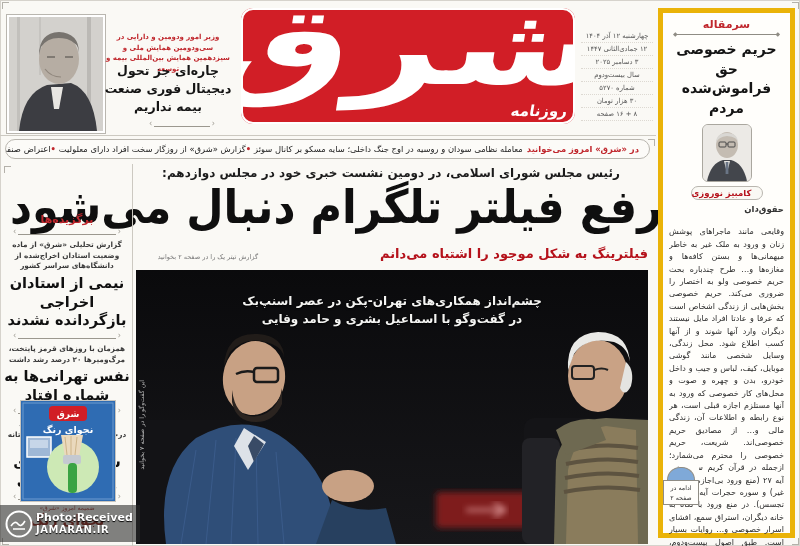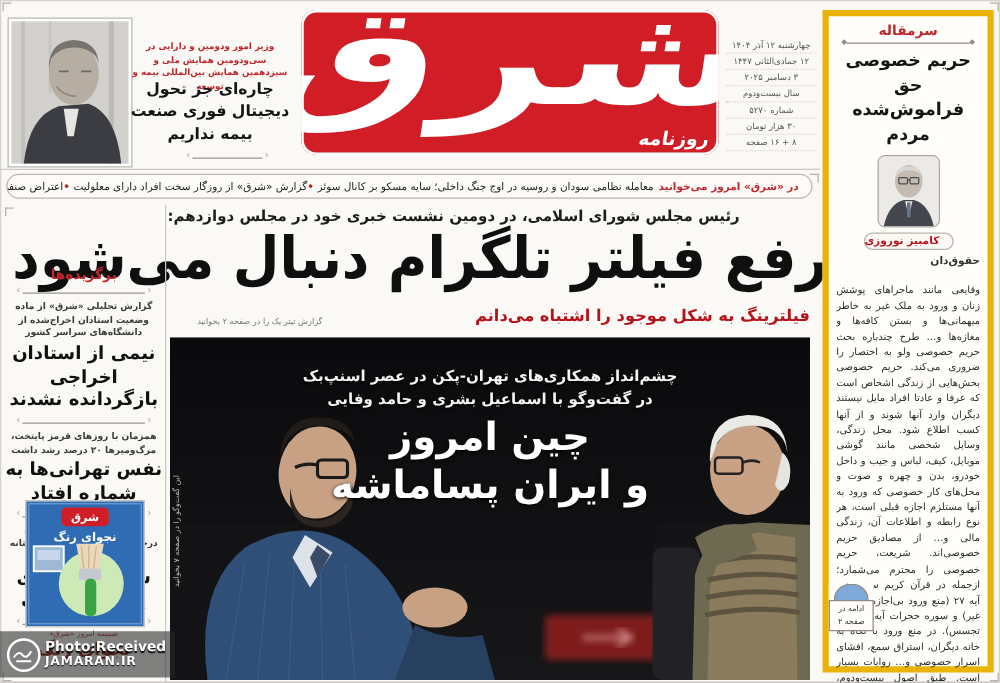--- a/index.html
+++ b/index.html
@@ -23,21 +23,21 @@
               color:#c0272d;font-weight:bold;text-align:center;}
   .min-headline{position:absolute;left:104px;top:62px;width:128px;font-size:12.5px;line-height:1.45;
                 color:#141414;font-weight:bold;text-align:center;}
   
   .ticker{position:absolute;left:5px;top:139px;width:645px;height:20px;background:#fcfbf8;
           border:1px solid #b9b6af;border-radius:10px;display:flex;align-items:center;
           padding:0 10px;box-sizing:border-box;font-size:8.4px;color:#222;white-space:nowrap;overflow:hidden;}
   .ticker .lbl{color:#c0272d;font-weight:bold;margin-left:4px;}
   .tick-item:not(:last-of-type)::after{content:" \2022  ";color:#c0272d;font-weight:bold;}
   
-  .lead-kicker{position:absolute;left:134px;top:166px;width:514px;text-align:left;
+  .lead-kicker{position:absolute;left:134px;top:166px;width:514px;text-align:center;
                font-size:12px;font-weight:bold;color:#1c1c1c;}
   .lead-headline{position:absolute;left:120px;top:182px;width:542px;text-align:center;white-space:nowrap;
                  font-size:43px;font-weight:bold;color:#0f0f0f;letter-spacing:-1px;transform:scaleY(1.08);}
   .lead-subhead{position:absolute;left:134px;top:246px;width:514px;
                 font-size:13px;font-weight:bold;color:#b5121b;}
   .lead-note{position:absolute;left:138px;top:253px;width:120px;font-size:6.5px;color:#777;text-align:right;}
   
   .photo{position:absolute;left:136px;top:270px;width:512px;height:274px;background:#0c0c0e;overflow:hidden;}
   .photo svg{position:absolute;inset:0;width:100%;height:100%;}
   .ph-kicker{position:absolute;left:0;right:0;top:22px;text-align:center;color:#f4f4f2;
@@ -195,22 +195,20 @@
       <path d="M96 120 Q100 150 122 146 Q142 142 146 118 L146 134 Q138 152 120 152 Q100 152 96 132 Z" fill="#2b2420"></path>
       <rect x="118" y="98" width="24" height="14" rx="3" fill="none" stroke="#1a1a1a" stroke-width="2.5"></rect>
       <path d="M118 102 q-10 -2 -18 2" stroke="#1a1a1a" stroke-width="2.5" fill="none"></path>
       <ellipse cx="212" cy="216" rx="26" ry="16" fill="#c8a184"></ellipse>
       <path d="M196 230 Q220 244 250 238 L260 274 L180 274 Z" fill="#27405f"></path>
     </svg>
     <div class="ph-kicker">
       <div>چشم‌انداز همکاری‌های تهران-پکن در عصر اسنپ‌بک</div>
       <div>در گفت‌وگو با اسماعیل بشری و حامد وفایی</div>
     </div>
-    <div class="ph-h1">چین امروز</div>
-    <div class="ph-h2">و ایران پساماشه</div>
     <div class="ph-side">این گفت‌وگو را در صفحه ۷ بخوانید</div>
   </div>
 
   <div class="hair" style="left:132px;top:164px;width:1px;height:382px;"></div>
   <div class="sidebar">
     <div class="hl-title">برگزیده‌ها</div>
     <div class="orn"></div>
 
     <div>
       <div class="hl-kicker">گزارش تحلیلی «شرق» از ماده وضعیت استادان اخراج‌شده از دانشگاه‌های سراسر کشور</div>

